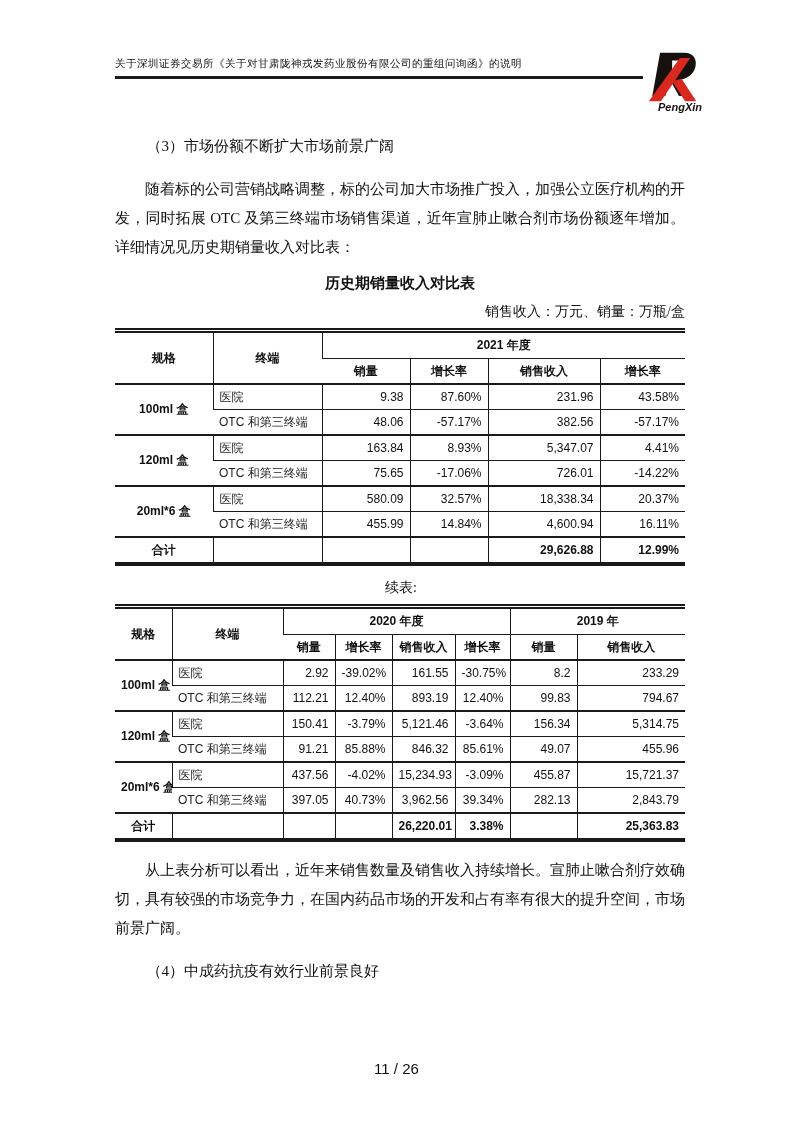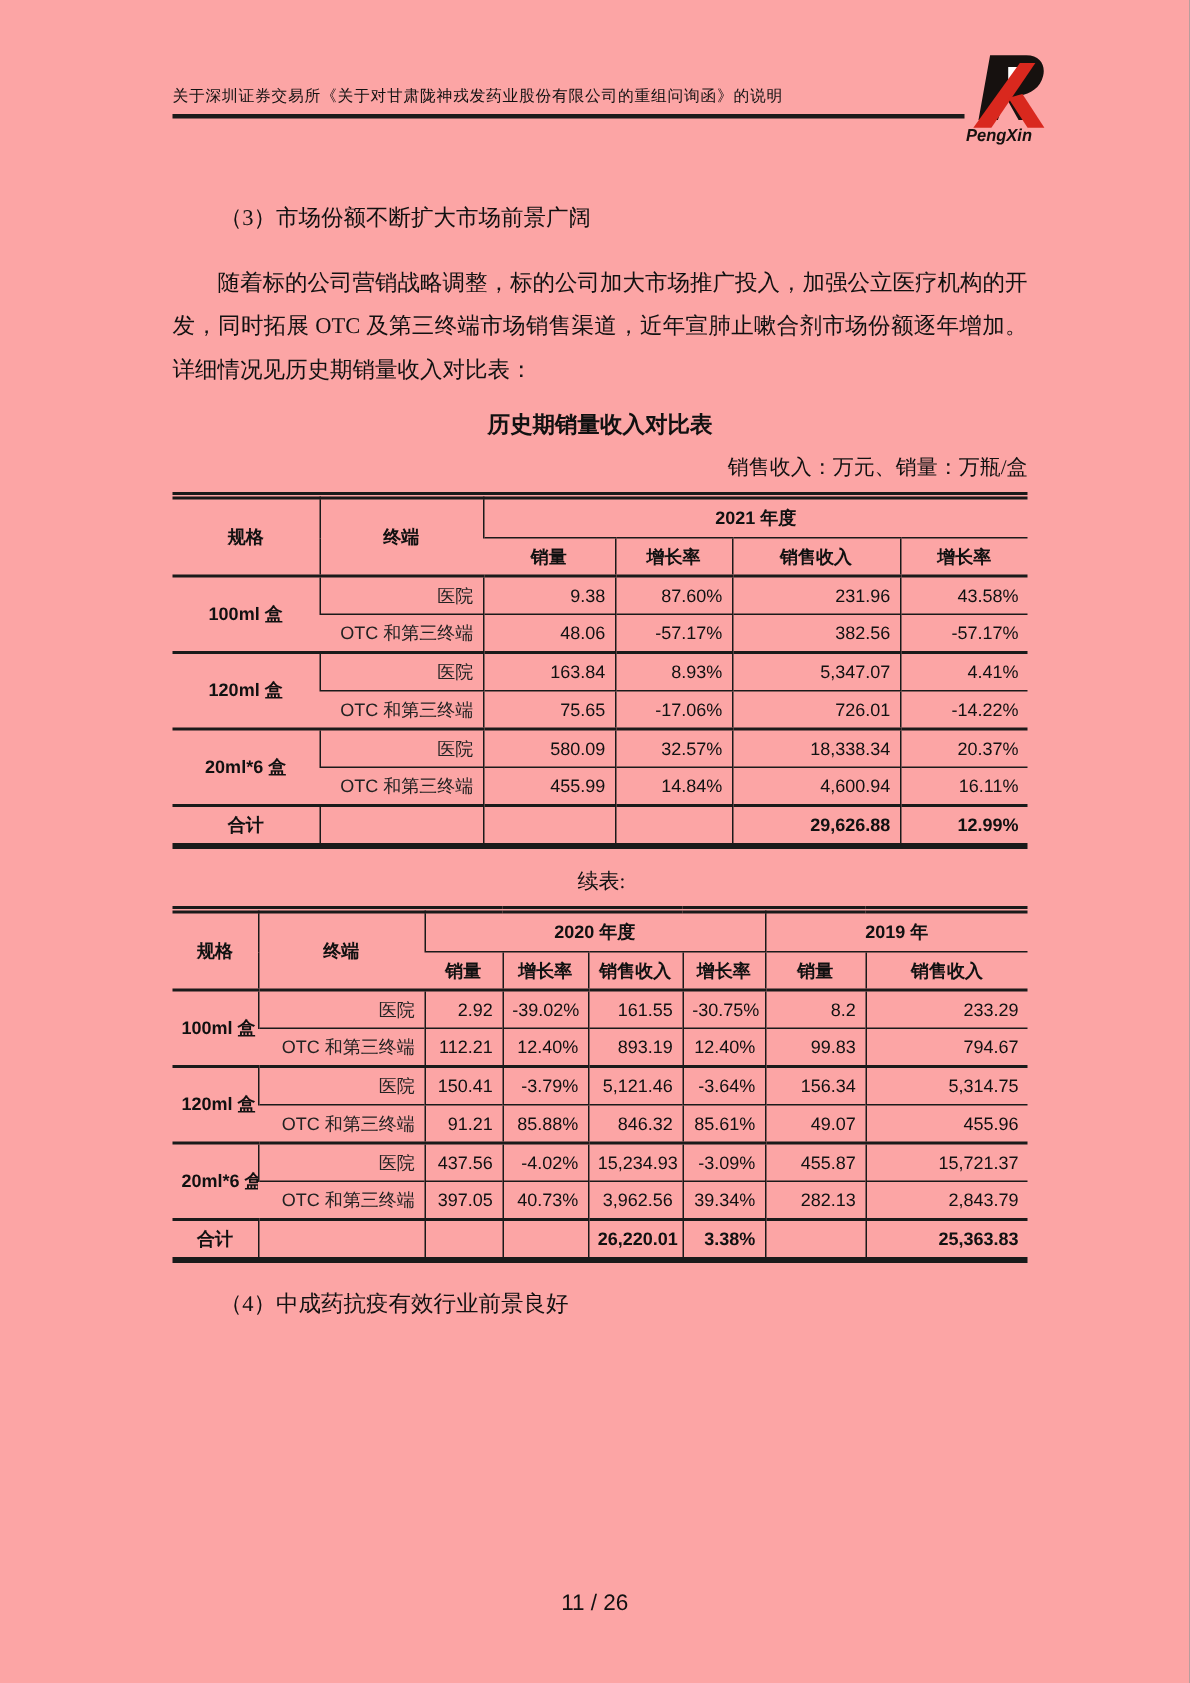--- a/index.html
+++ b/index.html
@@ -1,41 +1,41 @@
 <!DOCTYPE html>
 <html lang="zh"><head>
 <meta charset="utf-8">
 <style>
   html,body{margin:0;padding:0;background:#888;}
   .page{
     position:relative;
     width:793px;height:1122px;
-    background:#fca5a5;
+    background:#ffffff;
     box-sizing:border-box;
     outline:1px solid #b9b9b9;
     overflow:hidden;
     font-family:"Liberation Serif","DejaVu Serif",serif;
     color:#111;
     margin:0 auto;
   }
   
   .header{
     position:absolute;top:0;left:115px;width:528px;
     padding-top:57px;
   }
   .header-title{
     font-size:10.5px;
     letter-spacing:.5px;
     padding-bottom:5px;
     border-bottom:3px solid #1b1b1b;
     white-space:nowrap;
   }
   .logo{
-    position:absolute;top:36px;left:644px;width:58px;
-    text-align:left;
+    position:absolute;top:52px;left:644px;width:58px;
+    text-align:right;
   }
   .logo-mark{display:block;margin:0 auto;}
   .logo-word{
     font-family:"Liberation Sans","DejaVu Sans",sans-serif;
     font-weight:bold;font-style:italic;
     font-size:11px;letter-spacing:0;
     color:#16110f;line-height:10px;transform:scaleY(1.05);
   }
   
   .content{
@@ -75,21 +75,21 @@
     border-top:1px solid #1a1a1a;
     height:24px;padding:0 6px;
     overflow:hidden;white-space:nowrap;
     font-size:12px;vertical-align:middle;
   }
   table.sales td:first-child{border-left:none;}
   table.sales tr.hdr1 td{border-top:none;height:25px;}
   table.sales tr.grp td, table.sales tr.total td{border-top:2px solid #1a1a1a;}
   .t-hd{font-weight:bold;text-align:center;}
   .t-spec{font-weight:bold;text-align:center;font-size:11.5px;padding:0 2px;}
-  .t-term{text-align:right;font-size:11.5px;color:#222;padding:0 2px;}
+  .t-term{text-align:left;font-size:11.5px;color:#222;padding:0 2px;}
   .t-num{text-align:right;}
   .t-bold{font-weight:bold;}
   
   .footer{
     position:absolute;top:1060px;left:0;width:793px;
     text-align:center;
     font-family:"Liberation Sans","DejaVu Sans",sans-serif;
     font-size:15px;color:#111;
   }
 </style>
@@ -298,20 +298,21 @@
         <td class="t-num t-bold"></td>
         <td class="t-num t-bold"></td>
         <td class="t-num t-bold">26,220.01</td>
         <td class="t-num t-bold">3.38%</td>
         <td class="t-num t-bold"></td>
         <td class="t-num t-bold">25,363.83</td>
       </tr>
     </tbody>
       </table>
 
+    <p class="para indent after-tables">从上表分析可以看出，近年来销售数量及销售收入持续增长。宣肺止嗽合剂疗效确切，具有较强的市场竞争力，在国内药品市场的开发和占有率有很大的提升空间，市场前景广阔。</p>
 
     <p class="sec-heading">（4）中成药抗疫有效行业前景良好</p>
 
   </div>
 
   <div class="footer">11 / 26</div>
 
 </div>
 
 </body></html>

